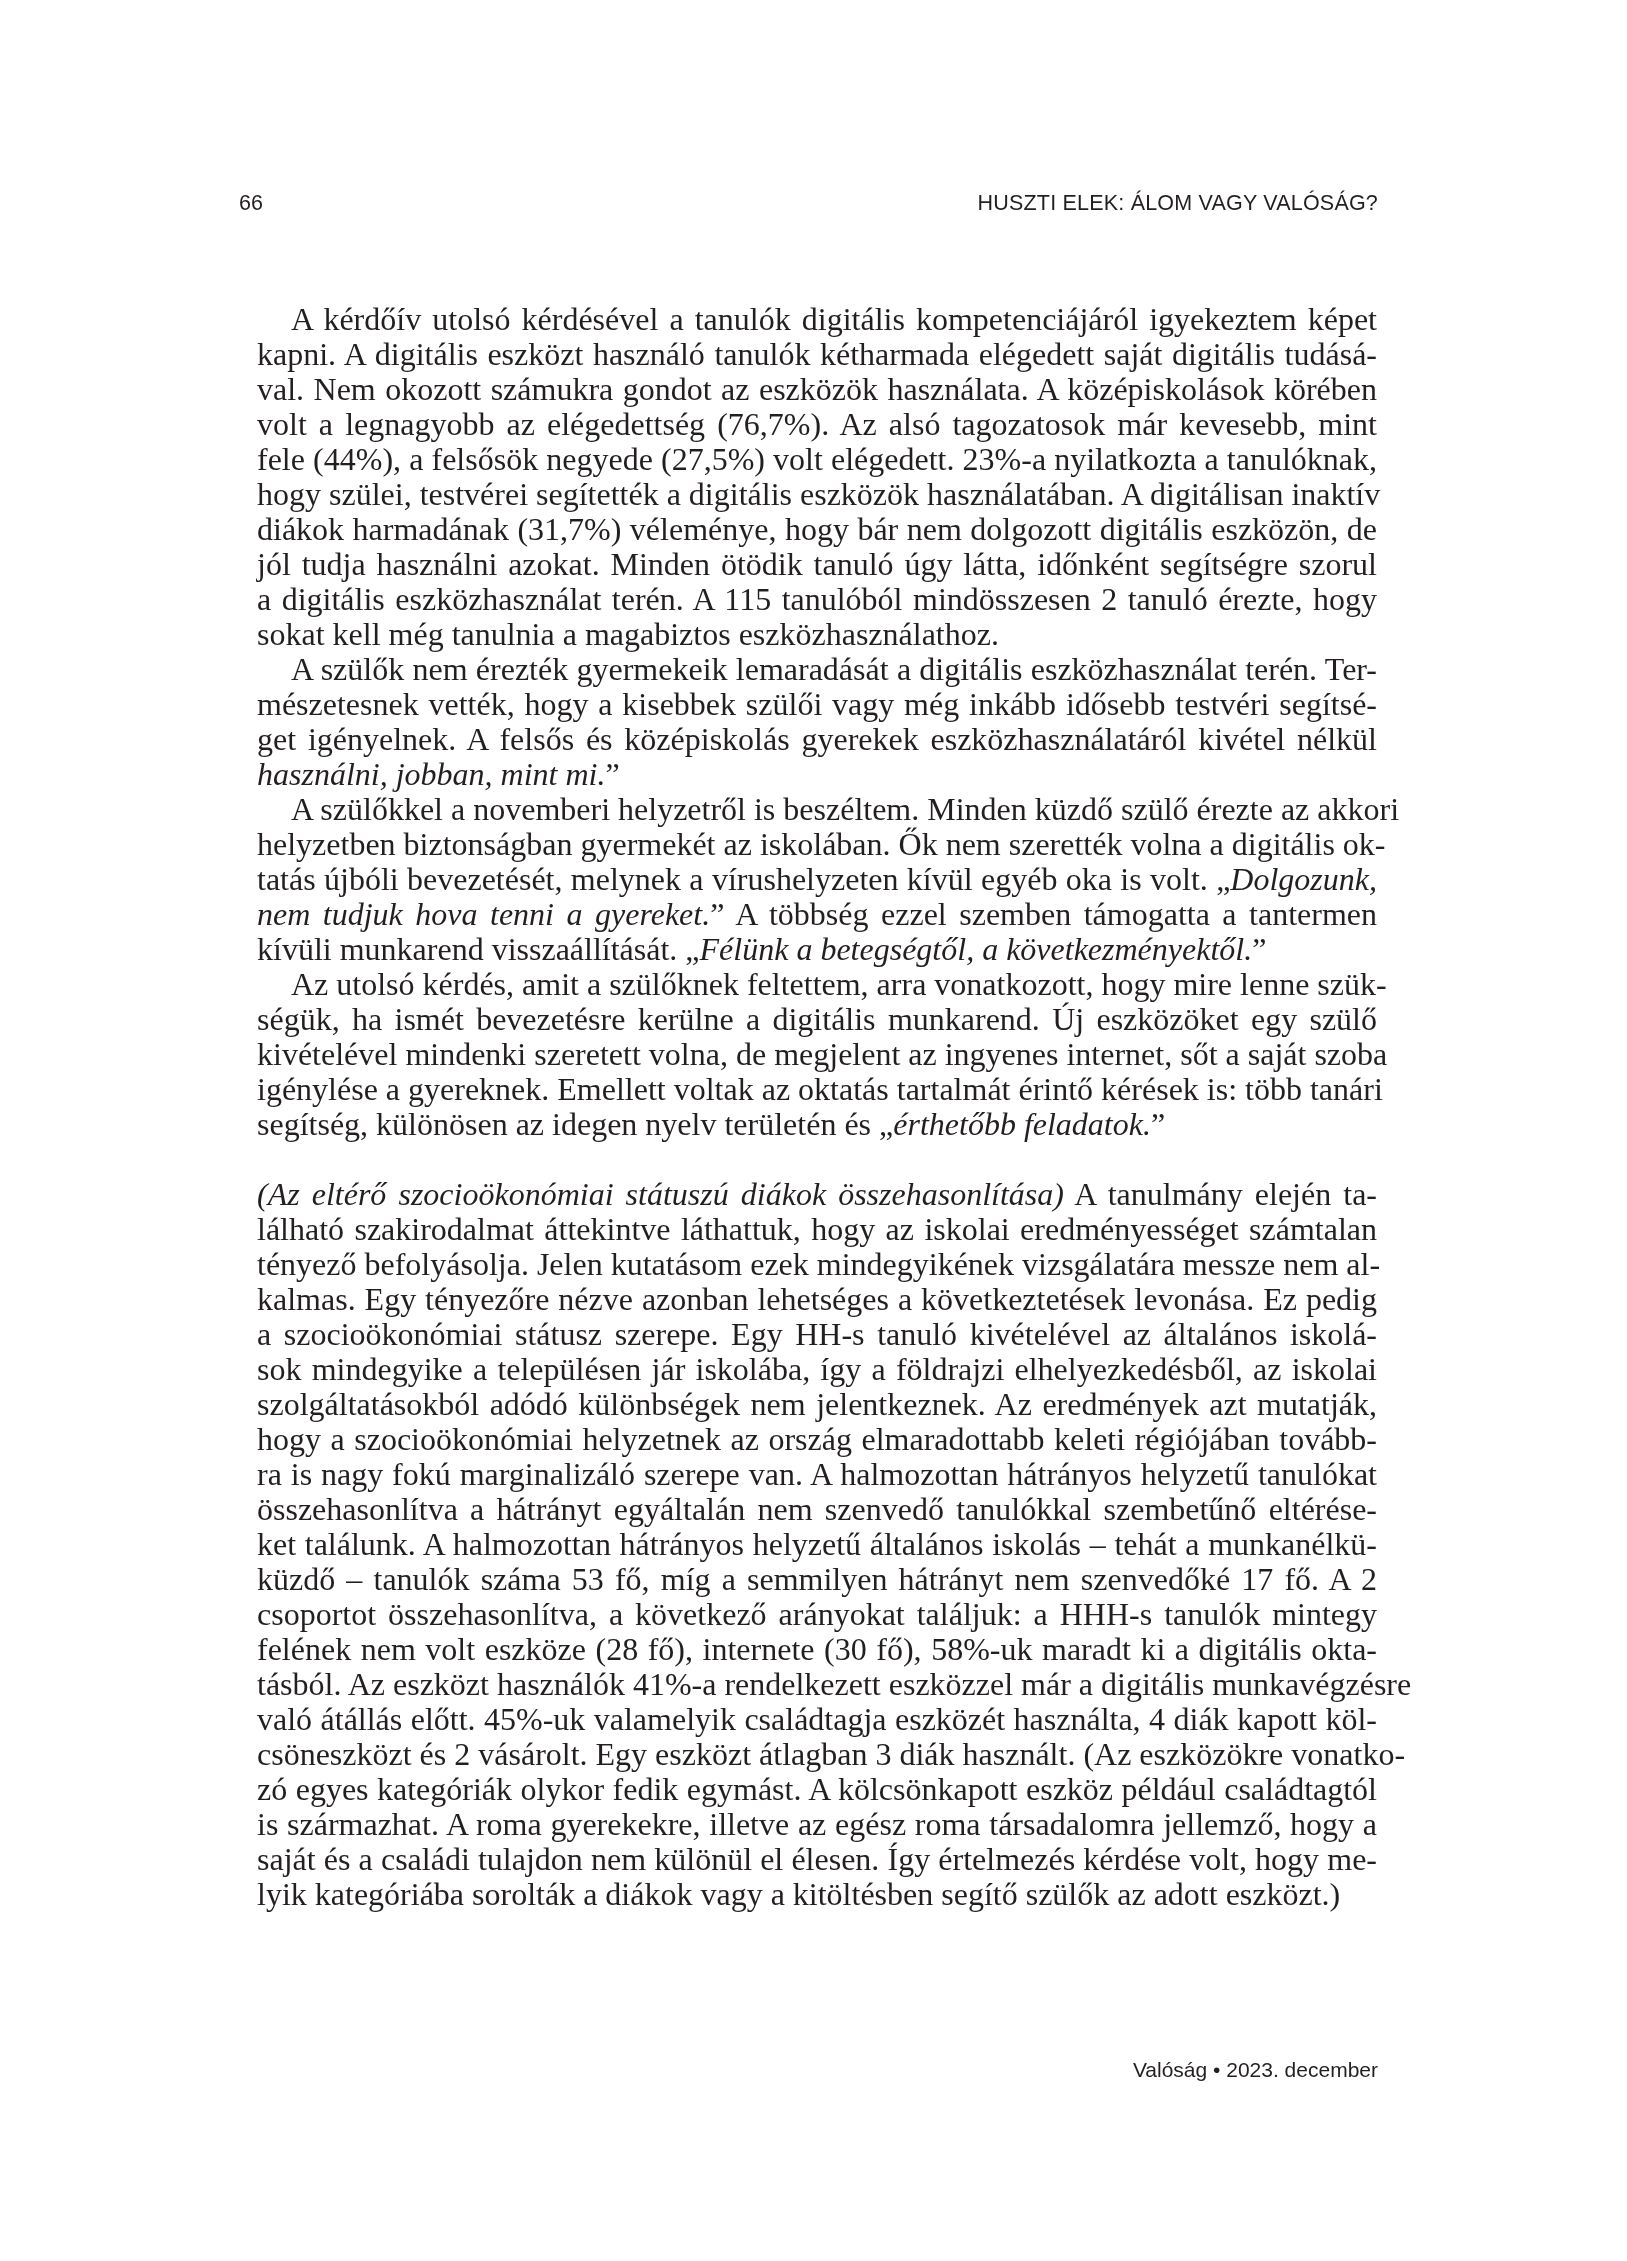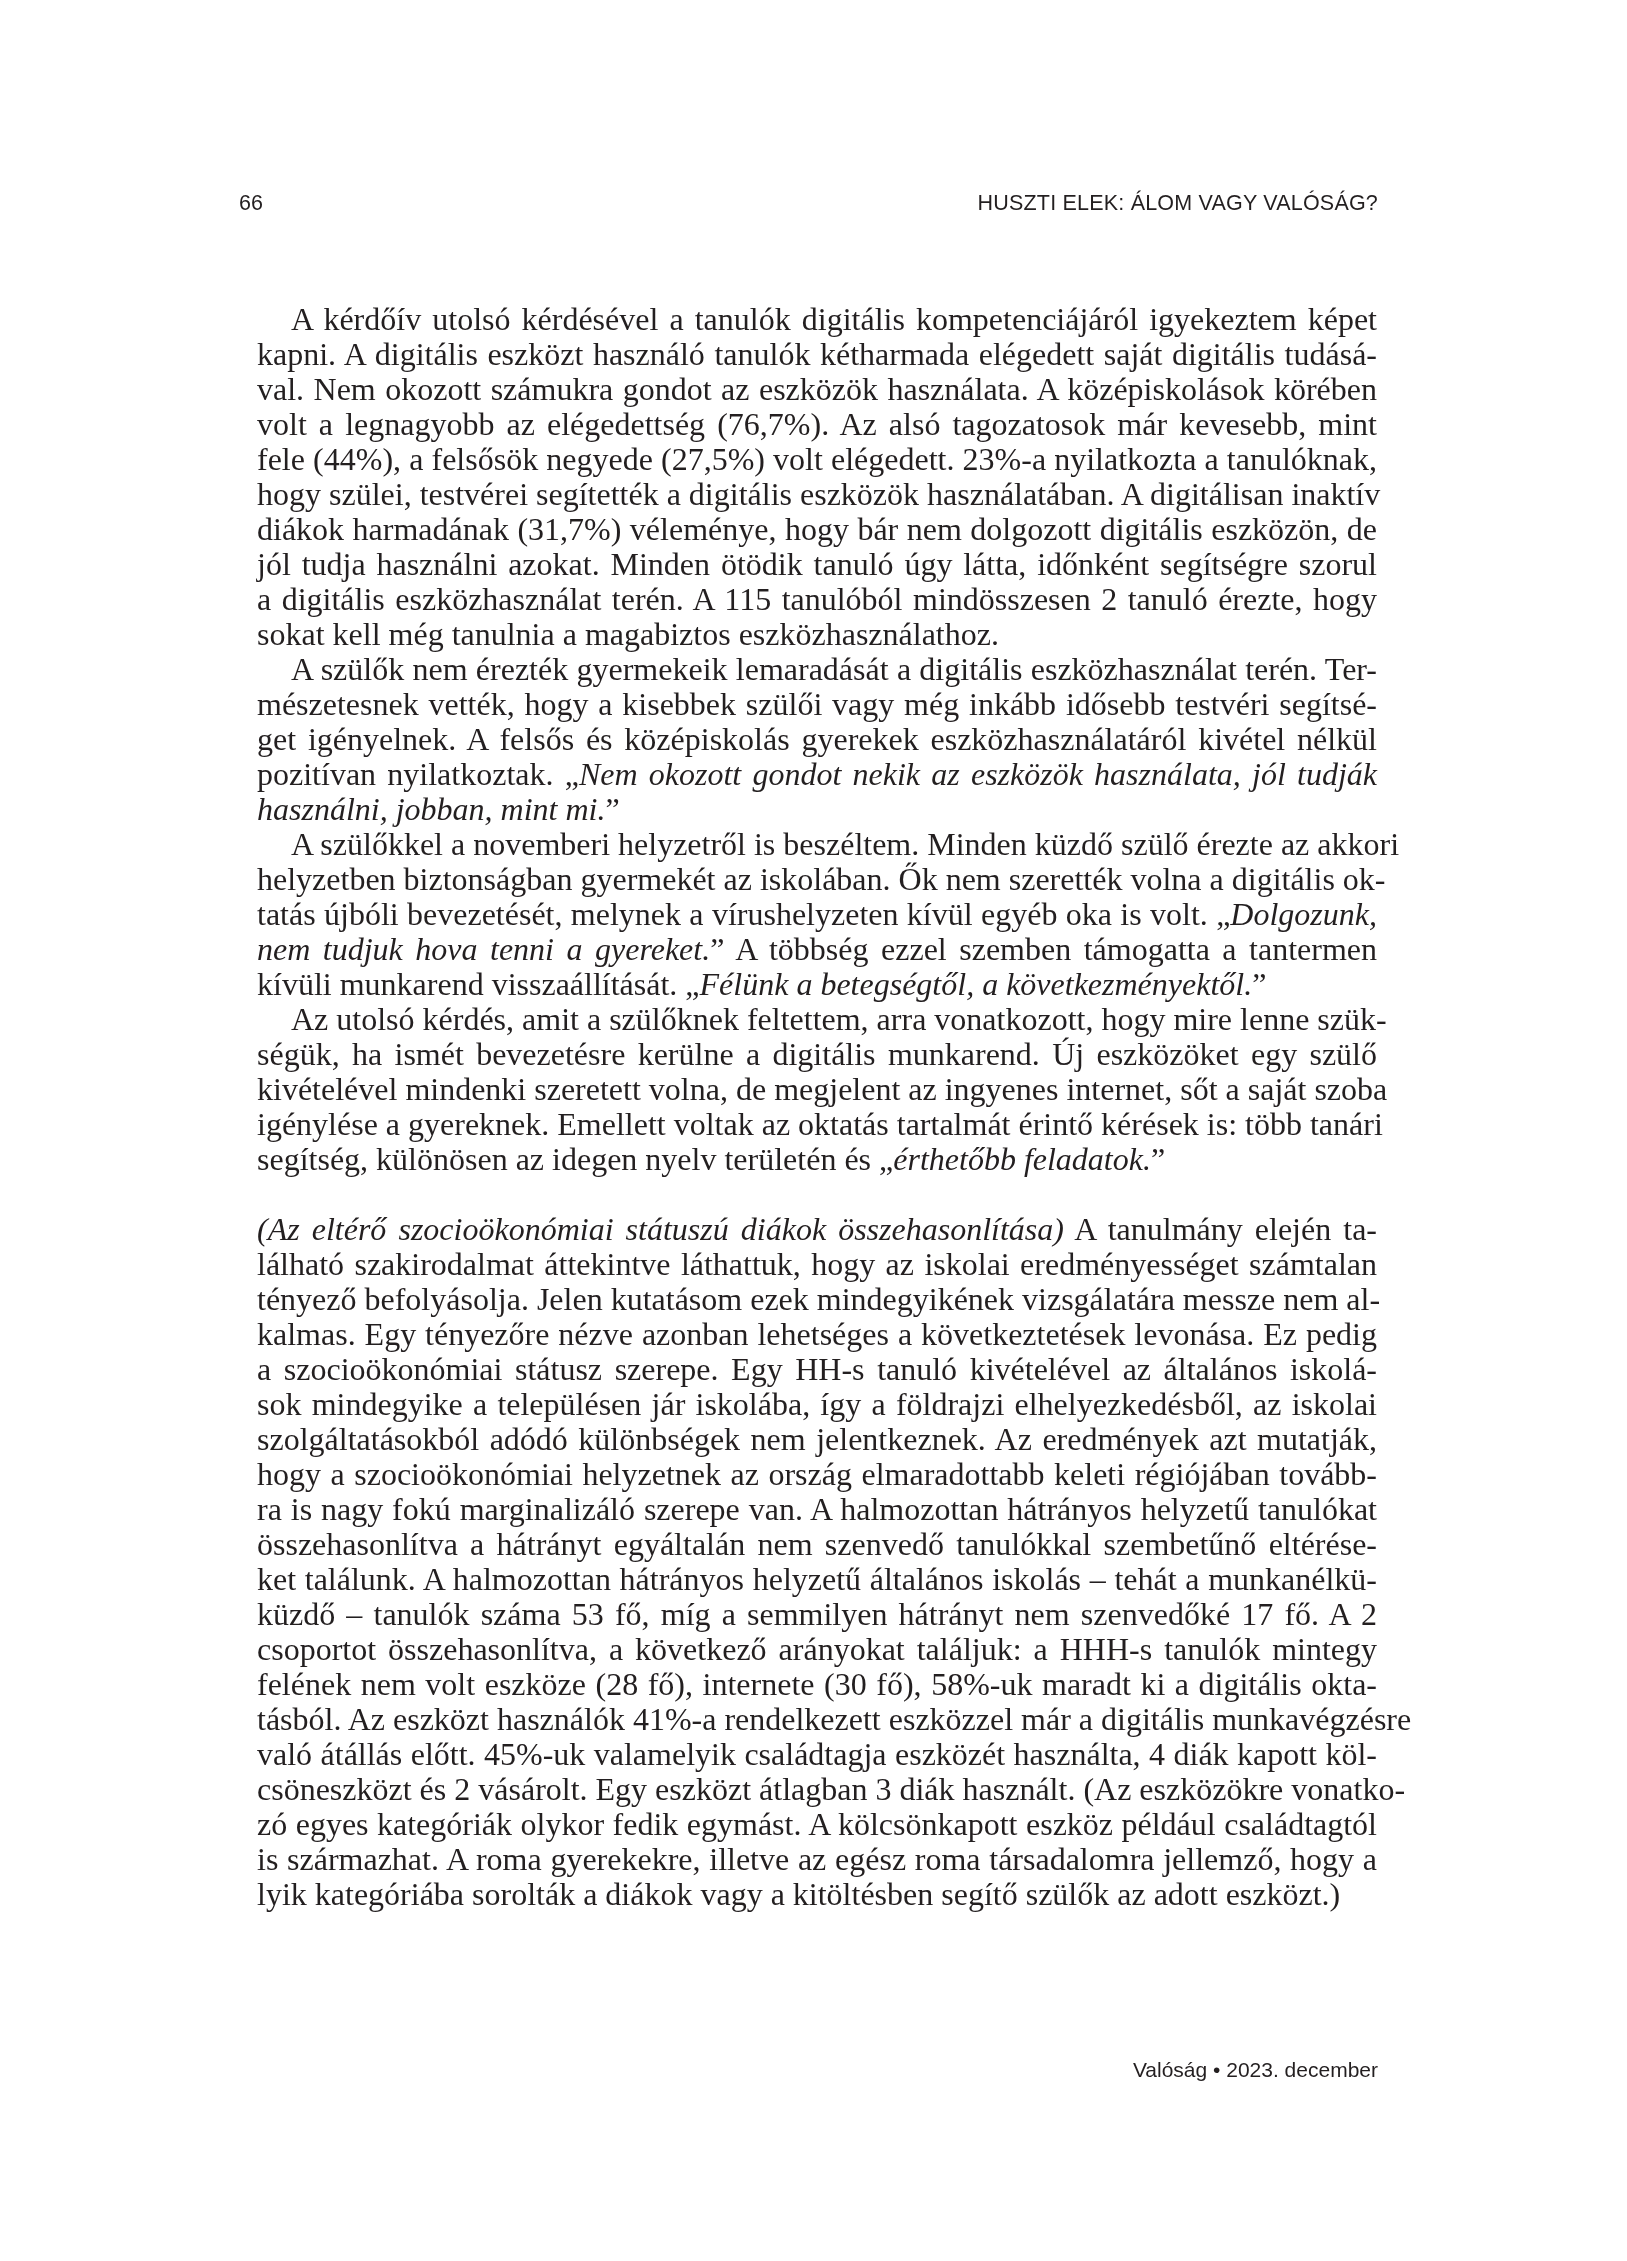--- a/index.html
+++ b/index.html
@@ -45,21 +45,20 @@
       <div class="line"><span>hogy szülei, testvérei segítették a digitális eszközök használatában. A digitálisan inaktív</span></div>
       <div class="line"><span>diákok harmadának (31,7%) véleménye, hogy bár nem dolgozott digitális eszközön, de</span></div>
       <div class="line"><span>jól tudja használni azokat. Minden ötödik tanuló úgy látta, időnként segítségre szorul</span></div>
       <div class="line"><span>a digitális eszközhasználat terén. A 115 tanulóból mindösszesen 2 tanuló érezte, hogy</span></div>
       <div class="line last"><span>sokat kell még tanulnia a magabiztos eszközhasználathoz.</span></div>
     </div>
     <div class="paragraph">
       <div class="line indent"><span>A szülők nem érezték gyermekeik lemaradását a digitális eszközhasználat terén. Ter-</span></div>
       <div class="line"><span>mészetesnek vették, hogy a kisebbek szülői vagy még inkább idősebb testvéri segítsé-</span></div>
       <div class="line"><span>get igényelnek. A felsős és középiskolás gyerekek eszközhasználatáról kivétel nélkül</span></div>
-      <div class="line"><span>pozitívan nyilatkoztak. „</span><span class="it">Nem okozott gondot nekik az eszközök használata, jól tudják</span></div>
       <div class="line last"><span class="it">használni, jobban, mint mi.</span><span>”</span></div>
     </div>
     <div class="paragraph">
       <div class="line indent"><span>A szülőkkel a novemberi helyzetről is beszéltem. Minden küzdő szülő érezte az akkori</span></div>
       <div class="line"><span>helyzetben biztonságban gyermekét az iskolában. Ők nem szerették volna a digitális ok-</span></div>
       <div class="line"><span>tatás újbóli bevezetését, melynek a vírushelyzeten kívül egyéb oka is volt. „</span><span class="it">Dolgozunk,</span></div>
       <div class="line"><span class="it">nem tudjuk hova tenni a gyereket.</span><span>” A többség ezzel szemben támogatta a tantermen</span></div>
       <div class="line last"><span>kívüli munkarend visszaállítását. „</span><span class="it">Félünk a betegségtől, a következményektől.</span><span>”</span></div>
     </div>
     <div class="paragraph">
@@ -83,20 +82,21 @@
       <div class="line"><span>összehasonlítva a hátrányt egyáltalán nem szenvedő tanulókkal szembetűnő eltérése-</span></div>
       <div class="line"><span>ket találunk. A halmozottan hátrányos helyzetű általános iskolás – tehát a munkanélkü-</span></div>
       <div class="line"><span>küzdő – tanulók száma 53 fő, míg a semmilyen hátrányt nem szenvedőké 17 fő. A 2</span></div>
       <div class="line"><span>csoportot összehasonlítva, a következő arányokat találjuk: a HHH-s tanulók mintegy</span></div>
       <div class="line"><span>felének nem volt eszköze (28 fő), internete (30 fő), 58%-uk maradt ki a digitális okta-</span></div>
       <div class="line"><span>tásból. Az eszközt használók 41%-a rendelkezett eszközzel már a digitális munkavégzésre</span></div>
       <div class="line"><span>való átállás előtt. 45%-uk valamelyik családtagja eszközét használta, 4 diák kapott köl-</span></div>
       <div class="line"><span>csöneszközt és 2 vásárolt. Egy eszközt átlagban 3 diák használt. (Az eszközökre vonatko-</span></div>
       <div class="line"><span>zó egyes kategóriák olykor fedik egymást. A kölcsönkapott eszköz például családtagtól</span></div>
       <div class="line"><span>is származhat. A roma gyerekekre, illetve az egész roma társadalomra jellemző, hogy a</span></div>
+      <div class="line"><span>saját és a családi tulajdon nem különül el élesen. Így értelmezés kérdése volt, hogy me-</span></div>
       <div class="line last"><span>lyik kategóriába sorolták a diákok vagy a kitöltésben segítő szülők az adott eszközt.)</span></div>
     </div>
   </div>
 
 <div class="footer">
   <span>Valóság • 2023. december</span>
 </div>
 
 
 </body></html>

